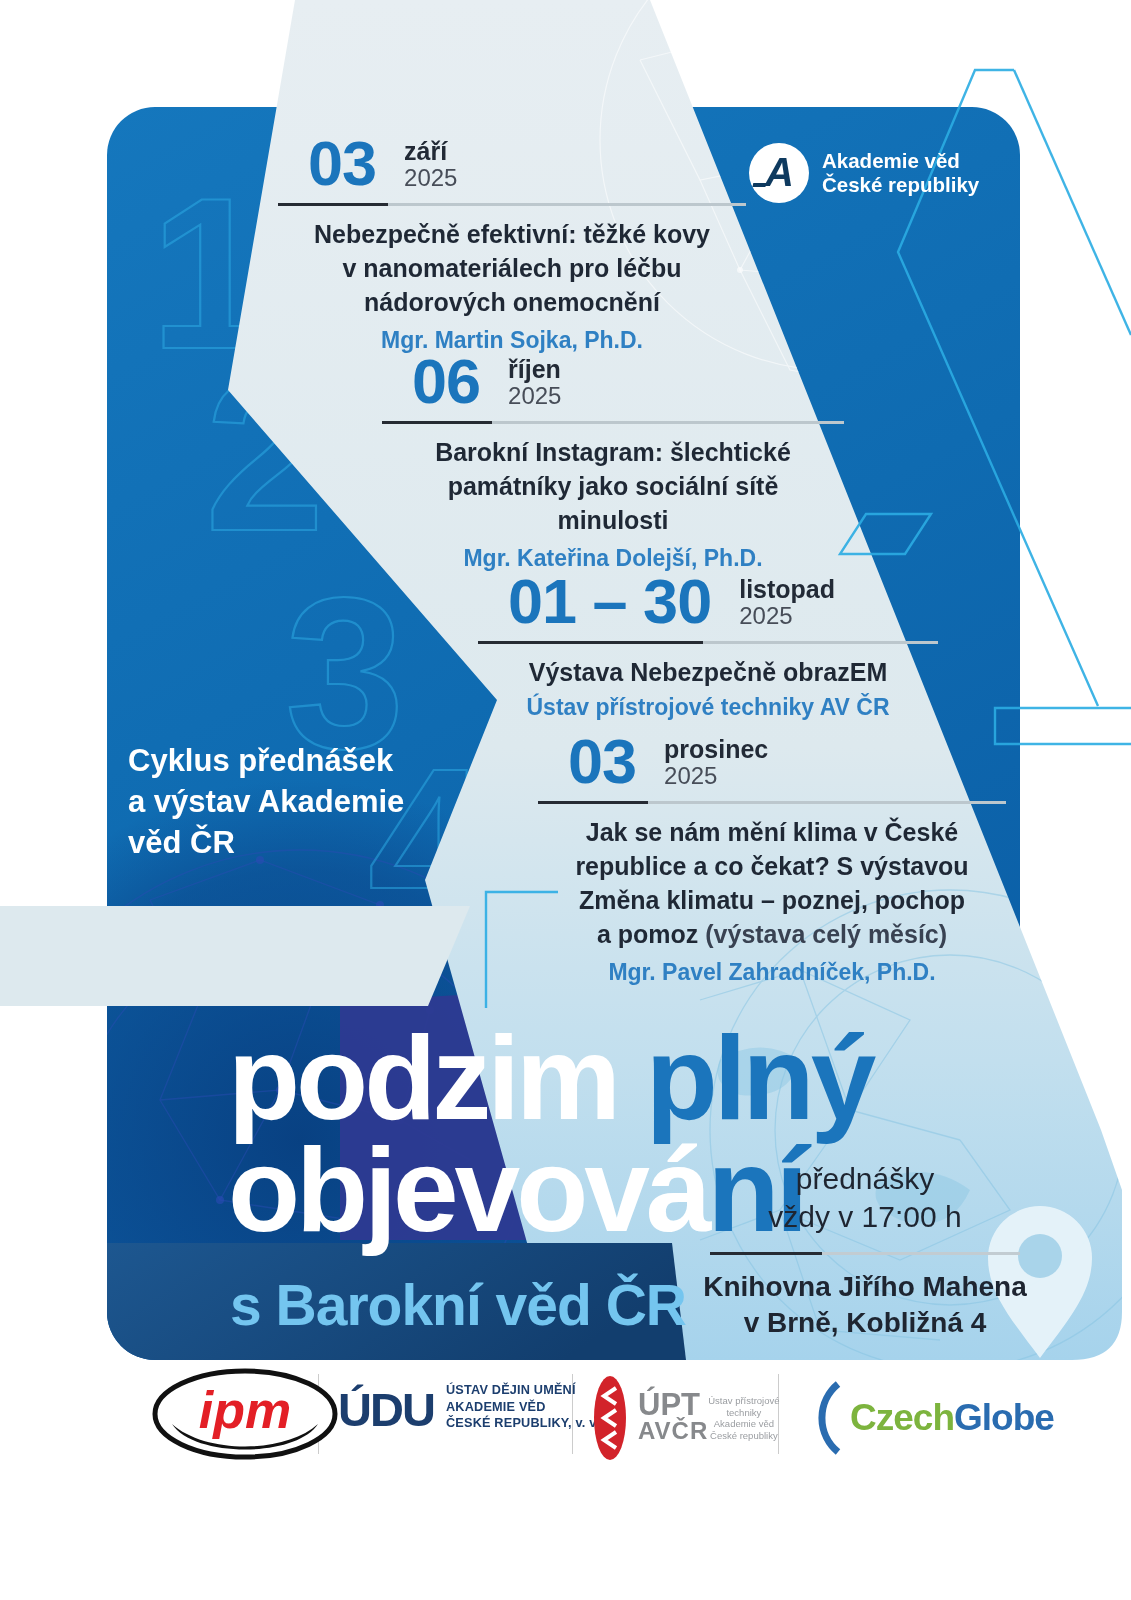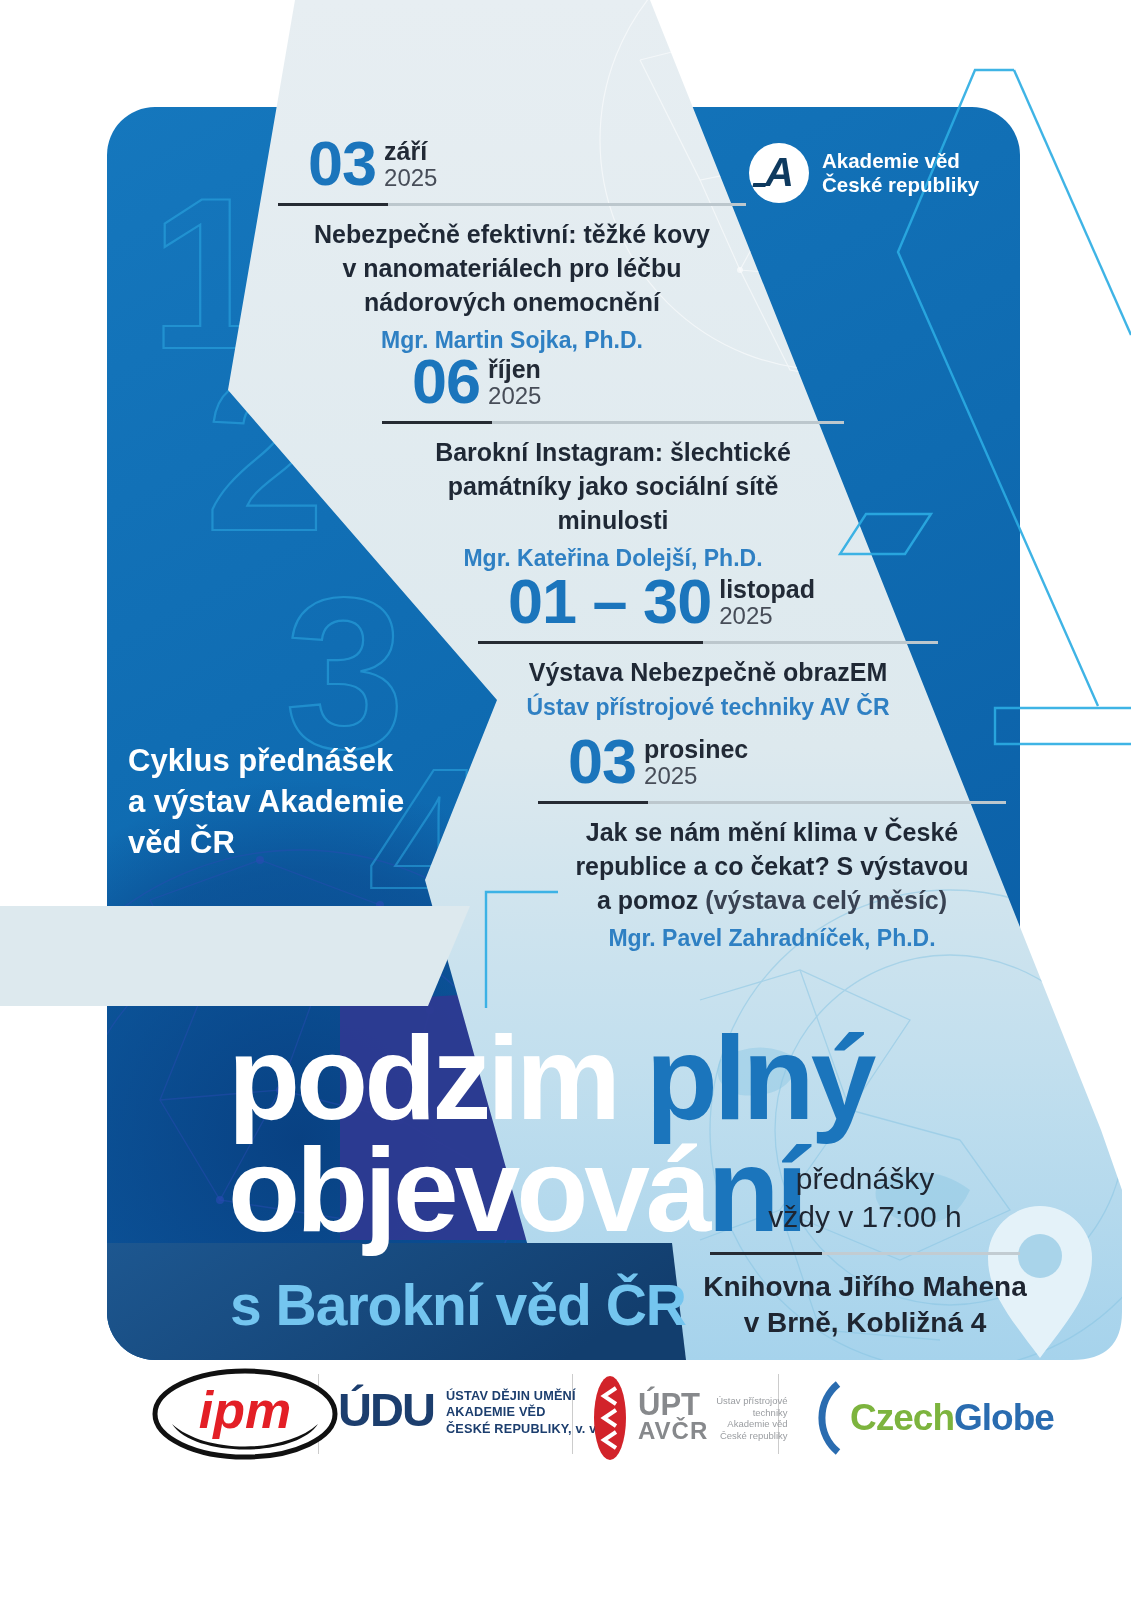--- a/index.html
+++ b/index.html
@@ -10,21 +10,21 @@
   .abs{position:absolute;}
 
   
   .avlogo{left:748px;top:142px;display:flex;align-items:center;gap:12px;}
   .avlogo .txt{color:#ffffff;font-weight:700;font-size:20.5px;line-height:24px;}
 
   
   .event{position:absolute;text-align:center;}
   .date-row{display:flex;justify-content:flex-start;align-items:flex-start;text-align:left;padding-left:30px;}
   .day{font-size:63px;line-height:63px;font-weight:700;color:#1b75bc;letter-spacing:-1px;}
-  .my{margin-left:8px;padding-top:6px;display:flex;flex-direction:column;text-align:left;}
+  .my{margin-left:28px;padding-top:6px;display:flex;flex-direction:column;text-align:left;}
   .month{font-size:25px;line-height:27px;font-weight:700;color:#222a36;}
   .year{font-size:24px;line-height:26px;font-weight:400;color:#474d58;}
   .rule{height:3px;margin-top:8px;background:linear-gradient(to right,#262b33 var(--dk),#bcc7cd var(--dk));}
   .etitle{margin-top:11px;font-size:25px;line-height:34px;font-weight:700;color:#1f2835;}
   .etitle .reg{font-weight:700;color:#394252;}
   .speaker{margin-top:8px;font-size:23px;font-weight:700;color:#2f80c3;}
 
   
   .series{left:128px;top:740px;color:#ffffff;font-size:31px;line-height:41px;font-weight:700;text-align:left;}
 
@@ -37,27 +37,27 @@
   
   .info{left:700px;top:1160px;width:330px;text-align:center;color:#1e2531;}
   .info .l1{font-size:30px;font-weight:400;line-height:38px;}
   .info .rule2{height:3px;margin:16px 10px 14px 10px;background:linear-gradient(to right,#262b33 36%,#c2ccd2 36%);}
   .info .venue{font-size:28px;font-weight:700;line-height:36px;}
 
   
   .logos{left:0;top:1368px;width:1131px;height:96px;}
   .vdiv{position:absolute;top:6px;width:1px;height:80px;background:#cccccc;}
   .ipm{position:absolute;left:150px;top:0;}
-  .udu{position:absolute;left:338px;top:14px;display:flex;align-items:flex-end;gap:12px;color:#1c3e6e;}
+  .udu{position:absolute;left:338px;top:14px;display:flex;align-items:flex-start;gap:12px;color:#1c3e6e;}
   .udu .glyph{font-size:47px;font-weight:800;letter-spacing:-2px;}
   .udu .lines{font-size:13.5px;font-weight:700;line-height:16.5px;letter-spacing:.2px;transform:scaleX(.94);transform-origin:left;}
   .upt{position:absolute;left:592px;top:6px;display:flex;align-items:center;}
   .upt .big{color:#87898c;font-weight:800;line-height:26px;font-size:31px;margin-left:10px;}
   .upt .big .s2{font-size:24px;display:block;letter-spacing:1px;}
-  .upt .small{color:#9a9da1;font-size:9.5px;line-height:11.5px;margin-left:8px;text-align:right;}
+  .upt .small{color:#9a9da1;font-size:9.5px;line-height:11.5px;text-align:center;}
   .czg{position:absolute;left:798px;top:10px;display:flex;align-items:center;}
   .czg .t{font-size:37px;font-weight:700;letter-spacing:-1px;margin-left:6px;}
   .czg .green{color:#7db43e;}
   .czg .blue{color:#2a6cb0;}
 </style>
 </head>
 <body>
 
 <div class="page">
 
@@ -241,20 +241,21 @@
       <span class="day">03</span>
       <span class="my">
         <span class="month">prosinec</span>
         <span class="year">2025</span>
       </span>
     </div>
     <div class="rule"></div>
     <div class="etitle">
       <div>Jak se nám mění klima v České</div>
       <div>republice a co čekat? S výstavou</div>
+      <div>Změna klimatu – poznej, pochop</div>
       <div><span>a pomoz</span><span class="reg"> (výstava celý měsíc)</span></div>
     </div>
     <div class="speaker">Mgr. Pavel Zahradníček, Ph.D.</div>
   </div>
 
   <div class="abs series">
     <div>Cyklus přednášek</div>
     <div>a výstav Akademie</div>
     <div>věd ČR</div>
   </div>

